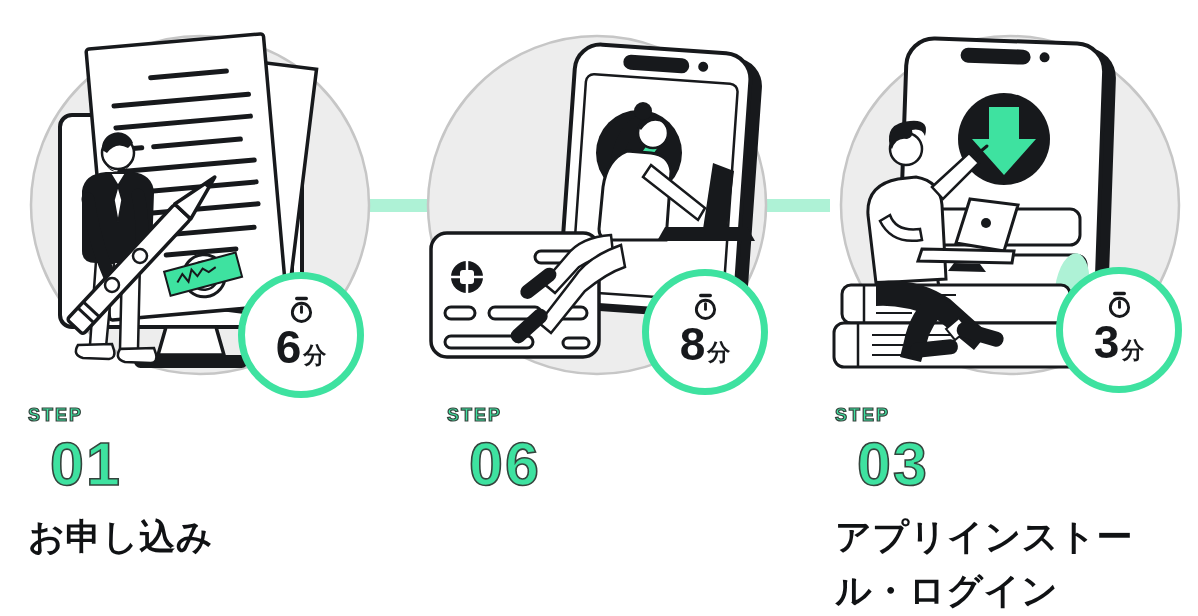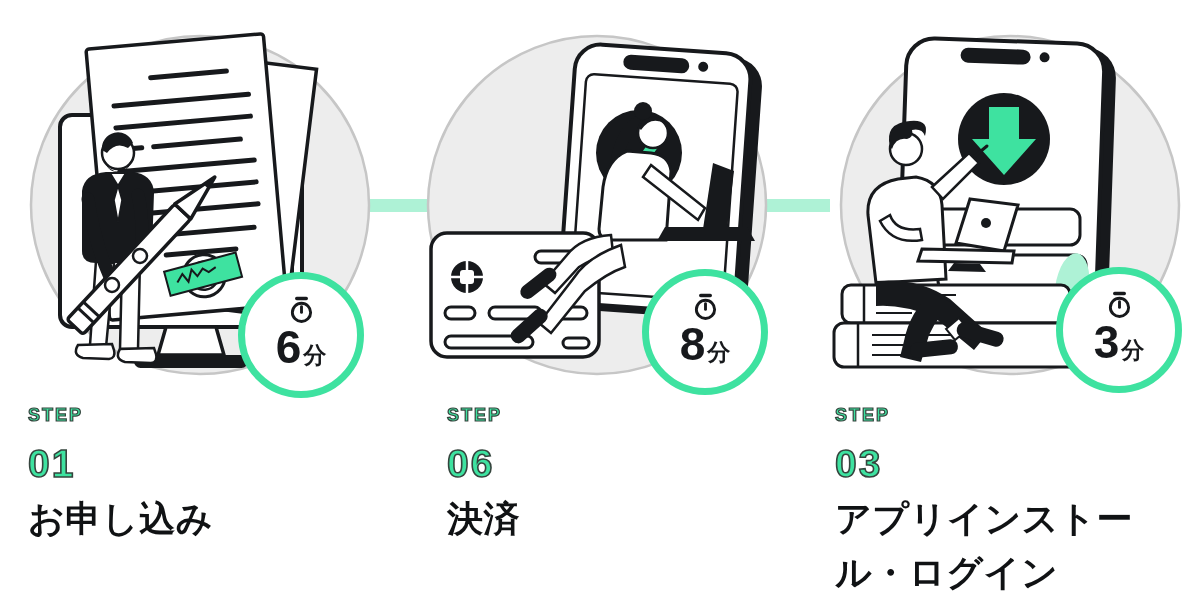--- a/index.html
+++ b/index.html
@@ -39,25 +39,25 @@
   .t-unit{font-size:23px;font-weight:700;margin-left:3px;}
   .step-text{position:absolute;top:402px;z-index:2;}
   #text-1{left:28px;width:330px;}
   #text-2{left:447px;width:330px;}
   #text-3{left:835px;width:366px;}
   .step-label{
     font-size:18px;font-weight:700;letter-spacing:2px;line-height:27px;
     color:var(--green);-webkit-text-stroke:1.2px var(--step-outline);
   }
   .step-number{
-    font-size:39px;font-weight:700;line-height:56px;margin-top:7px;letter-spacing:2px;
-    color:var(--green);-webkit-text-stroke:1.6px var(--step-outline);
+    font-size:61px;font-weight:700;line-height:56px;margin-top:7px;letter-spacing:2px;
+    color:var(--green);margin-left:22px;-webkit-text-stroke:1.6px var(--step-outline);
   }
   .step-title{
-    font-size:36px;font-weight:700;line-height:54px;
+    margin-top:18px;font-size:36px;font-weight:700;line-height:54px;
     color:var(--title-color);letter-spacing:0.5px;
   }
   
   .g-fill{fill:var(--green);}
   .gl-fill{fill:var(--green-light);}
   .g-stroke{stroke:var(--green);}
   .bg-circle{fill:var(--circle-fill);stroke:var(--circle-stroke);stroke-width:2.5;}
 </style>
 </head>
 <body>
@@ -290,21 +290,20 @@
 
   <div class="step-text" id="text-1">
     <div class="step-label">STEP</div>
     <div class="step-number">01</div>
     <div class="step-title">お申し込み</div>
   </div>
 
   <div class="step-text" id="text-2">
     <div class="step-label">STEP</div>
     <div class="step-number">06</div>
-    <div class="step-title">決済</div>
   </div>
 
   <div class="step-text" id="text-3">
     <div class="step-label">STEP</div>
     <div class="step-number">03</div>
     <div class="step-title">アプリインストール・ログイン</div>
   </div>
 
 </div>
 

